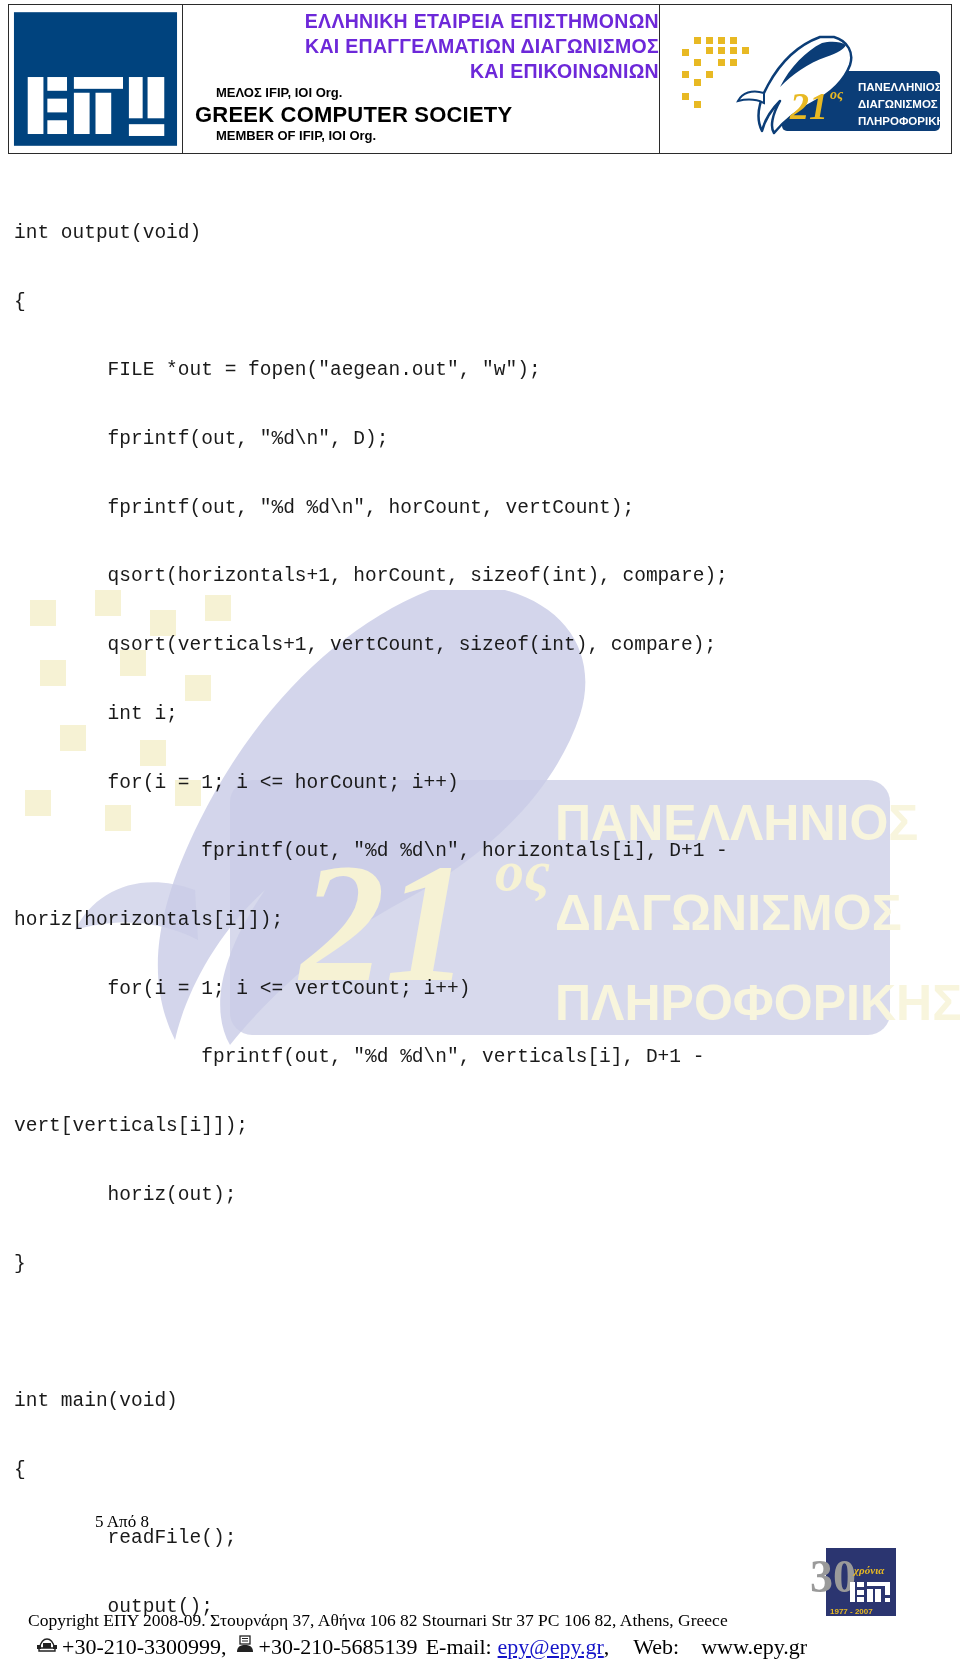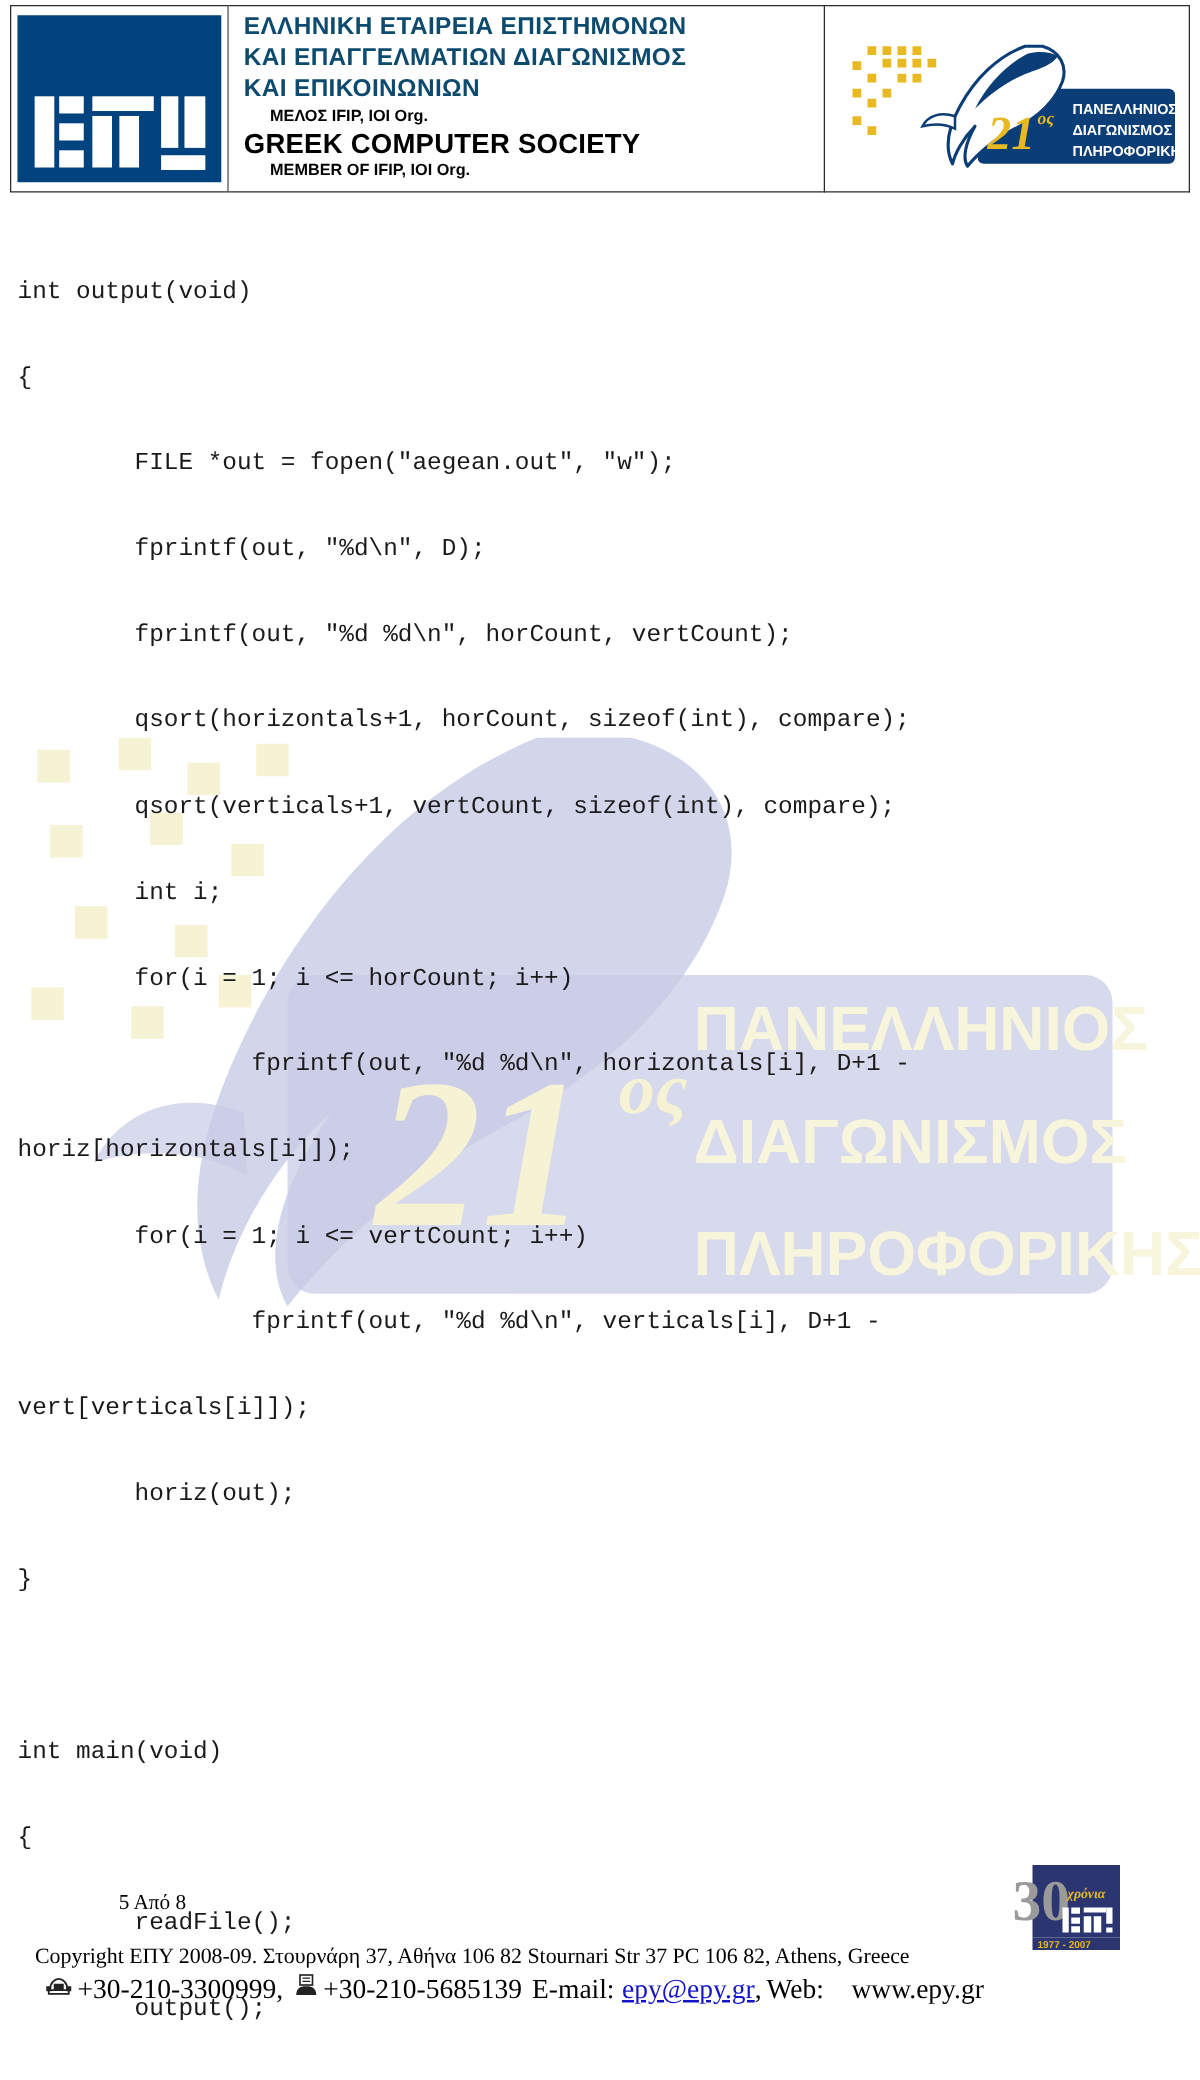--- a/index.html
+++ b/index.html
@@ -46,23 +46,24 @@
     border-right: 1px solid #2b2b2b;
     box-sizing: border-box;
     padding: 4px 0 0 12px;
     background: #ffffff;
   }
   .hdr-line1 {
     font-family: "Liberation Sans", sans-serif;
     font-weight: bold;
     font-size: 19.5px;
     line-height: 25px;
-    color: #0c4a6e;
+    color: #6d28d9;
     letter-spacing: 0.3px;
     white-space: nowrap;
+    text-align: right;
   }
   .hdr-small {
     font-family: "Liberation Sans", sans-serif;
     font-weight: bold;
     font-size: 13px;
     line-height: 18px;
     color: #000000;
     white-space: nowrap;
     margin-left: 21px;
   }
@@ -123,21 +124,21 @@
     font-family: Liberation Serif, serif;
     font-size: 17px;
     color: #000000;
     z-index: 2;
   }
 
   
   .footer {
     position: absolute;
     left: 0;
-    top: 1552px;
+    top: 1608px;
     width: 960px;
     z-index: 2;
   }
   .footer-anniv {
     position: absolute;
     left: 806px;
     top: -62px;
     width: 92px;
     height: 72px;
   }
@@ -344,16 +345,16 @@
         <rect x="5" y="2" width="10" height="8" fill="none" stroke="#222" stroke-width="1.3"></rect>
         <line x1="7" y1="4.5" x2="13" y2="4.5" stroke="#222" stroke-width="1"></line>
         <line x1="7" y1="7" x2="13" y2="7" stroke="#222" stroke-width="1"></line>
         <path d="M2 18 C 2 12, 6 11, 10 11 C 14 11, 18 12, 18 18 Z" fill="#222"></path>
       </svg>
     </span>
     <span class="seg">+30-210-5685139</span>
     <span class="seg" style="margin-left:8px;">E-mail:</span>
     <a class="mail-link seg" href="#" style="margin-left:6px;">epy@epy.gr</a>
     <span class="seg">,</span>
-    <span class="seg" style="margin-left:4px;">Web:</span>
+    <span class="seg" style="margin-left:24px;">Web:</span>
     <span class="seg" style="margin-left:22px;text-align:right;">www.epy.gr</span>
   </div>
 </div>
 
 </body></html>

